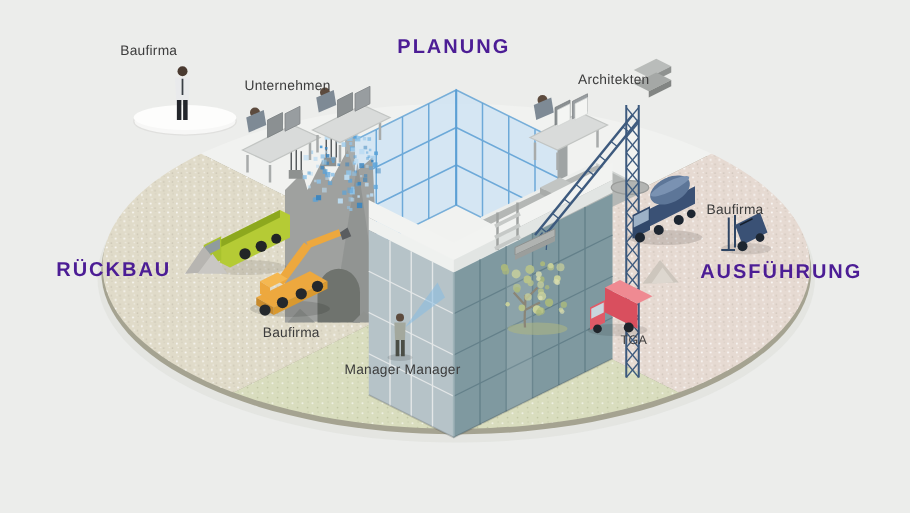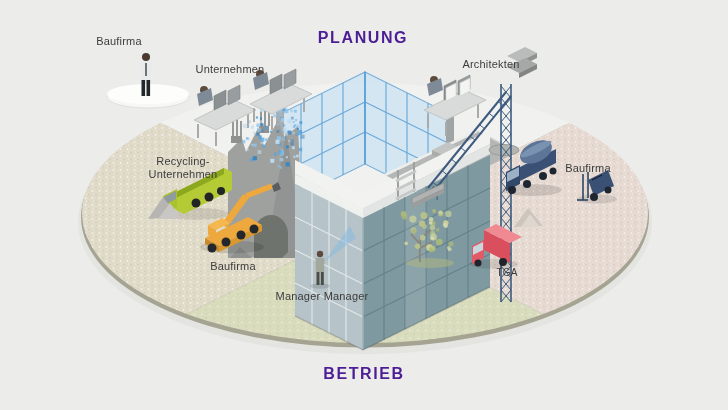--- a/index.html
+++ b/index.html
@@ -437,27 +437,24 @@
     <ellipse cx="320" cy="286" rx="10" ry="2.8" fill="#000000" opacity=".12"></ellipse>
     <polygon points="324,262 350,226 356,238" fill="#86bce2" opacity=".55"></polygon>
     <circle cx="320" cy="254" r="3.2" fill="#5d4b3e"></circle>
     <polygon points="315.5,258 324.5,258 324,272 316,272" fill="#a3a89d"></polygon>
     <rect x="316.5" y="272" width="3" height="13" fill="#4a4e46"></rect>
     <rect x="320.8" y="272" width="3" height="13" fill="#4a4e46"></rect>
   </g>
 </svg>
 
 <div class="ttl" style="left:363px;top:38px">PLANUNG</div>
-<div class="ttl" style="left:364px;top:374px">BETRIEB</div>
+<div class="ttl" style="left:625px;top:218px">AUSFÜHRUNG</div>
+<div class="ttl" style="left:91px;top:217px">RÜCKBAU</div>
 
 <div class="lbl" style="left:119px;top:42px">Baufirma</div>
 <div class="lbl" style="left:230px;top:70px">Unternehmen</div>
 <div class="lbl" style="left:491px;top:65px">Architekten</div>
 <div class="lbl" style="left:588px;top:169px">Baufirma</div>
-<div class="lbl" style="left:183px;top:168px">
-  <span>Recycling-</span><br>
-  <span>Unternehmen</span>
-</div>
 <div class="lbl" style="left:233px;top:267px">Baufirma</div>
 <div class="lbl" style="left:322px;top:297px">Manager Manager</div>
 <div class="lbl sm" style="left:507px;top:273px">TGA</div>
 
 </div>
 
 </body></html>

